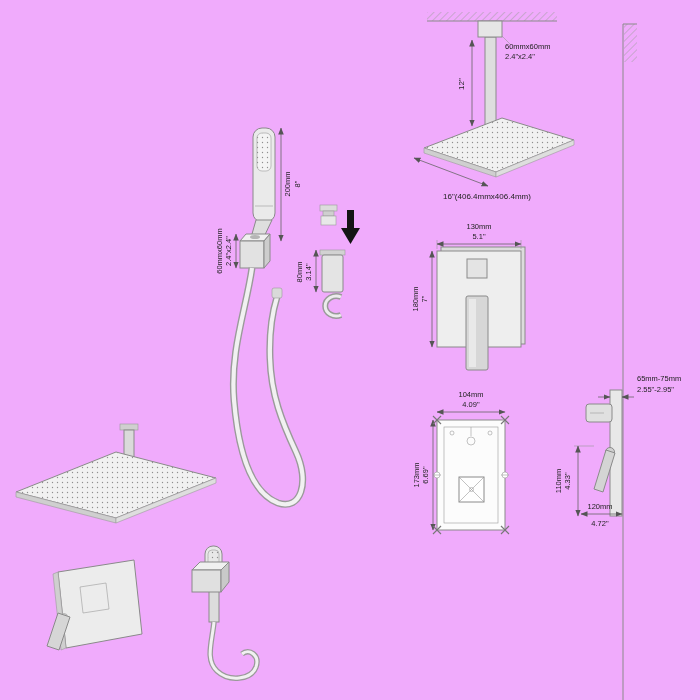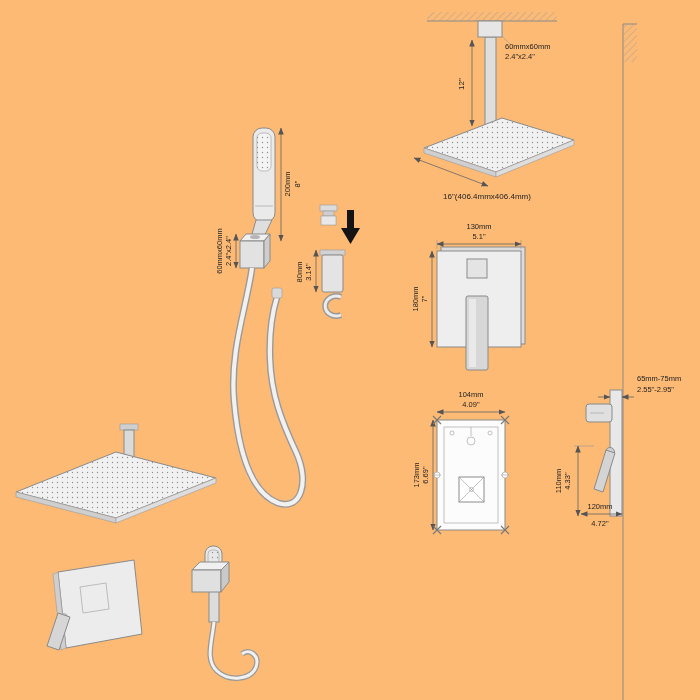--- a/index.html
+++ b/index.html
@@ -1,16 +1,16 @@
 <!DOCTYPE html>
 <html><head>
 <meta charset="utf-8">
 <style>
   html,body { margin:0; padding:0; background:#fff; }
-  .page { width:700px; height:700px; background:#fdba74; position:relative; overflow:hidden; }
+  .page { width:700px; height:700px; background:#f0abfc; position:relative; overflow:hidden; }
   svg { display:block; }
   svg text { font-family:"Liberation Sans", sans-serif; font-size:8px; fill:#222; }
   svg text.t7 { font-size:7.5px; }
   .oln  { stroke:#8a8a8a; stroke-width:1; }
   .oln2 { stroke:#9a9a9a; stroke-width:0.6; }
   .dim  { stroke:#666;    stroke-width:0.8; fill:none; }
   .ext  { stroke:#999;    stroke-width:0.6; fill:none; }
 </style>
 </head>
 <body>

